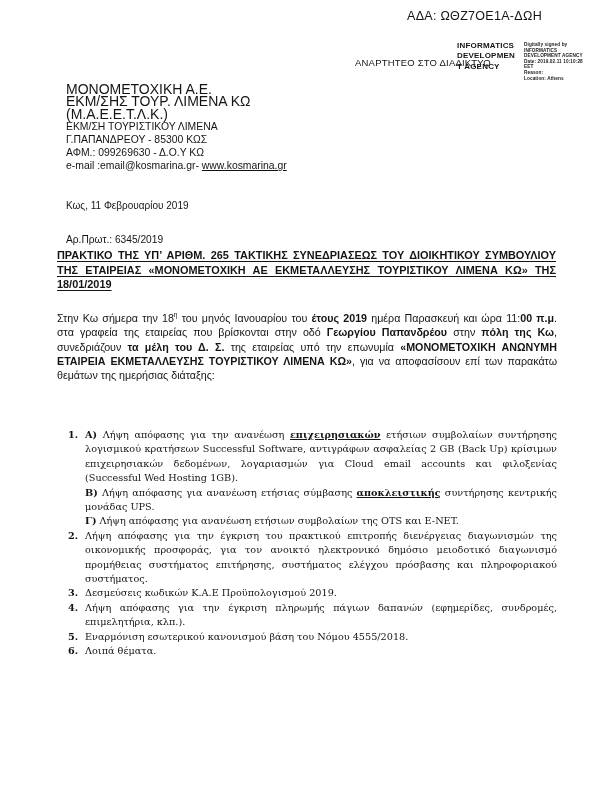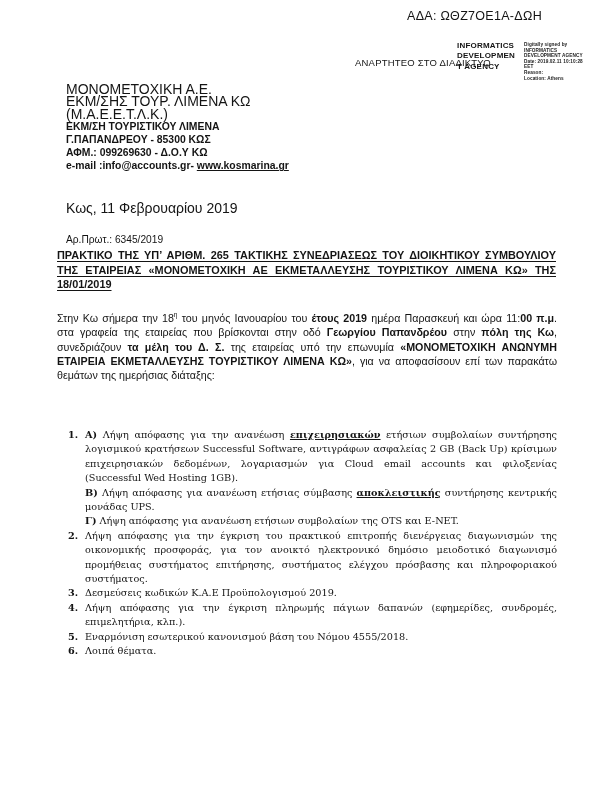--- a/index.html
+++ b/index.html
@@ -17,23 +17,23 @@
 
   .stamp-agency{position:absolute;top:41px;left:457px;font-size:8px;font-weight:bold;
     line-height:10.3px;letter-spacing:0.2px;white-space:nowrap;}
   .stamp-details{position:absolute;top:42px;left:524px;width:86px;font-size:4.7px;
     font-weight:bold;line-height:5.6px;letter-spacing:0.1px;color:#222;}
 
   .anartiteo{position:absolute;top:57px;left:355px;font-size:9.5px;letter-spacing:0.2px;white-space:nowrap;text-align:right;}
 
   .org-header{position:absolute;top:83px;left:66px;}
   .hline{font-size:14px;line-height:12.4px;white-space:nowrap;}
-  .hline.hbold{font-weight:bold;font-size:10.4px;line-height:13px;}
+  .hline.hbold{font-weight:normal;font-size:10.4px;line-height:13px;}
 
-  .place-date{position:absolute;top:200px;left:66px;font-size:14px;}
+  .place-date{position:absolute;top:200px;left:66px;font-size:10px;}
   .protocol{position:absolute;top:234px;left:66px;font-size:10.2px;}
 
   .doc-title{position:absolute;top:248px;left:57px;width:499px;font-size:10.9px;
     font-weight:bold;text-align:justify;line-height:14.7px;text-decoration:underline;
     text-underline-offset:2px;}
 
   .intro{position:absolute;top:311px;left:57px;width:500px;font-size:10.7px;
     line-height:14.3px;text-align:justify;}
 
   .agenda{position:absolute;top:428px;left:68px;width:489px;
@@ -67,21 +67,21 @@
 
   <div class="anartiteo">ΑΝΑΡΤΗΤΕΟ ΣΤΟ ΔΙΑΔΙΚΤΥΟ</div>
 
   <div class="org-header">
       <div class="hline"><span>ΜΟΝΟΜΕΤΟΧΙΚΗ Α.Ε.</span></div>
       <div class="hline"><span>ΕΚΜ/ΣΗΣ ΤΟΥΡ. ΛΙΜΕΝΑ ΚΩ</span></div>
       <div class="hline"><span>(Μ.Α.Ε.Ε.Τ.Λ.Κ.)</span></div>
       <div class="hline hbold"><span>ΕΚΜ/ΣΗ ΤΟΥΡΙΣΤΙΚΟΥ ΛΙΜΕΝΑ</span></div>
       <div class="hline hbold"><span>Γ.ΠΑΠΑΝΔΡΕΟΥ - 85300 ΚΩΣ</span></div>
       <div class="hline hbold"><span>ΑΦΜ.: 099269630 - Δ.Ο.Υ ΚΩ</span></div>
-      <div class="hline hbold"><span>e-mail :info@accounts.gr</span><span>- </span><a class="u">www.kosmarina.gr</a></div>
+      <div class="hline hbold"><span>e-mail :email@kosmarina.gr</span><span>- </span><a class="u">www.kosmarina.gr</a></div>
     </div>
 
   <div class="place-date">Κως, 11 Φεβρουαρίου 2019</div>
   <div class="protocol">Αρ.Πρωτ.: 6345/2019</div>
 
   <div class="doc-title">ΠΡΑΚΤΙΚΟ ΤΗΣ ΥΠ’ ΑΡΙΘΜ. 265 ΤΑΚΤΙΚΗΣ ΣΥΝΕΔΡΙΑΣΕΩΣ ΤΟΥ ΔΙΟΙΚΗΤΙΚΟΥ ΣΥΜΒΟΥΛΙΟΥ ΤΗΣ ΕΤΑΙΡΕΙΑΣ «ΜΟΝΟΜΕΤΟΧΙΚΗ ΑΕ ΕΚΜΕΤΑΛΛΕΥΣΗΣ ΤΟΥΡΙΣΤΙΚΟΥ ΛΙΜΕΝΑ ΚΩ» ΤΗΣ 18/01/2019</div>
 
   <div class="intro"><span>Στην Κω σήμερα την 18</span><sup>η</sup><span> του μηνός Ιανουαρίου του </span><span class="b">έτους 2019</span><span> ημέρα Παρασκευή και ώρα 11:</span><span class="b">00 π.μ</span><span>. στα γραφεία της εταιρείας που βρίσκονται στην οδό </span><span class="b">Γεωργίου Παπανδρέου</span><span> στην </span><span class="b">πόλη της Κω</span><span>, συνεδριάζουν </span><span class="b">τα μέλη του Δ. Σ.</span><span> της εταιρείας υπό την επωνυμία </span><span class="b">«ΜΟΝΟΜΕΤΟΧΙΚΗ ΑΝΩΝΥΜΗ ΕΤΑΙΡΕΙΑ ΕΚΜΕΤΑΛΛΕΥΣΗΣ ΤΟΥΡΙΣΤΙΚΟΥ ΛΙΜΕΝΑ ΚΩ»</span><span>, για να αποφασίσουν επί των παρακάτω θεμάτων της ημερήσιας διάταξης:</span></div>
 
   <div class="agenda">

